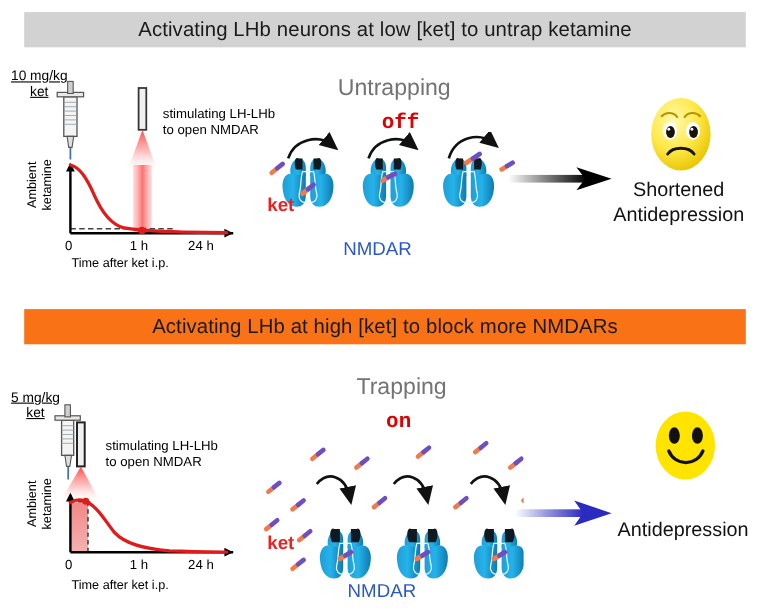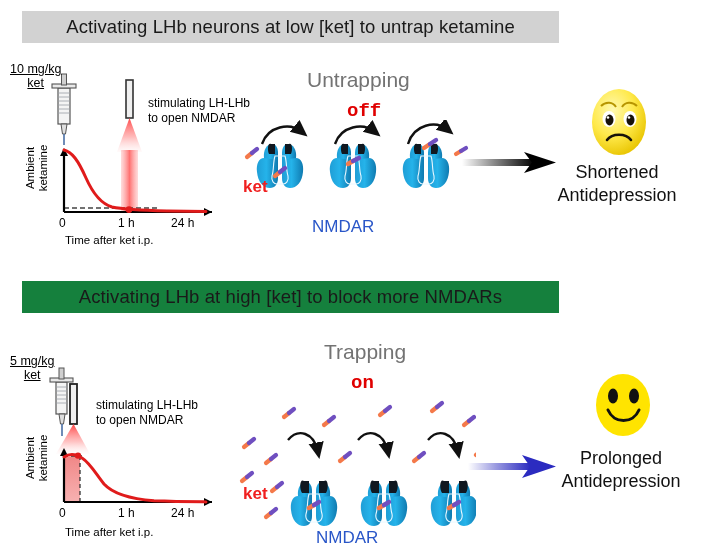--- a/index.html
+++ b/index.html
@@ -8,26 +8,26 @@
     background:#ffffff;
     font-family:"Liberation Sans", sans-serif;
     overflow:hidden;
     position:relative;
   }
   .panel{position:absolute;left:0;width:703px;}
   #panel-top{top:0;height:272px;}
   #panel-bottom{top:272px;height:282px;}
 
   .banner{
-    position:absolute;left:22px;width:537px;height:32px;
+    position:absolute;left:22px;width:656px;height:32px;
     display:flex;align-items:center;justify-content:center;
     font-size:18.5px;color:#1a1a1a;letter-spacing:.1px;
   }
   #banner-top{top:11px;background:#d2d2d2;}
-  #banner-bottom{top:281px;background:#15803d;}
+  #banner-bottom{top:281px;background:#f97316;}
 
   
   .chart{position:absolute;}
   #chart-top{left:8px;top:60px;width:215px;height:185px;}
   #chart-bottom{left:8px;top:338px;width:215px;height:190px;}
   .chart svg{display:block;}
   .ylab{
     transform:rotate(-90deg);transform-origin:left top;
     font-size:11.5px;line-height:12.5px;text-align:center;color:#000;
     position:absolute;white-space:nowrap;
@@ -476,16 +476,16 @@
   </svg>
 
   <svg class="face" style="left:592px;top:100px;" width="62" height="66" viewBox="0 0 62 66">
     <ellipse cx="31" cy="33" rx="27" ry="31" fill="#ffe400"></ellipse>
     <ellipse cx="21" cy="24" rx="5" ry="7.5" fill="#111111"></ellipse>
     <ellipse cx="42" cy="24" rx="5" ry="7.5" fill="#111111"></ellipse>
     <path d="M16,38 C22,52 41,52 47,38" fill="none" stroke="#111111" stroke-width="3" stroke-linecap="round"></path>
   </svg>
 
   <div class="outcome" style="left:535px;top:175px;width:172px;">
-    <span>Prolonged</span><br>
+    <br>
     <span>Antidepression</span>
   </div>
 </div>
 
 </body></html>

